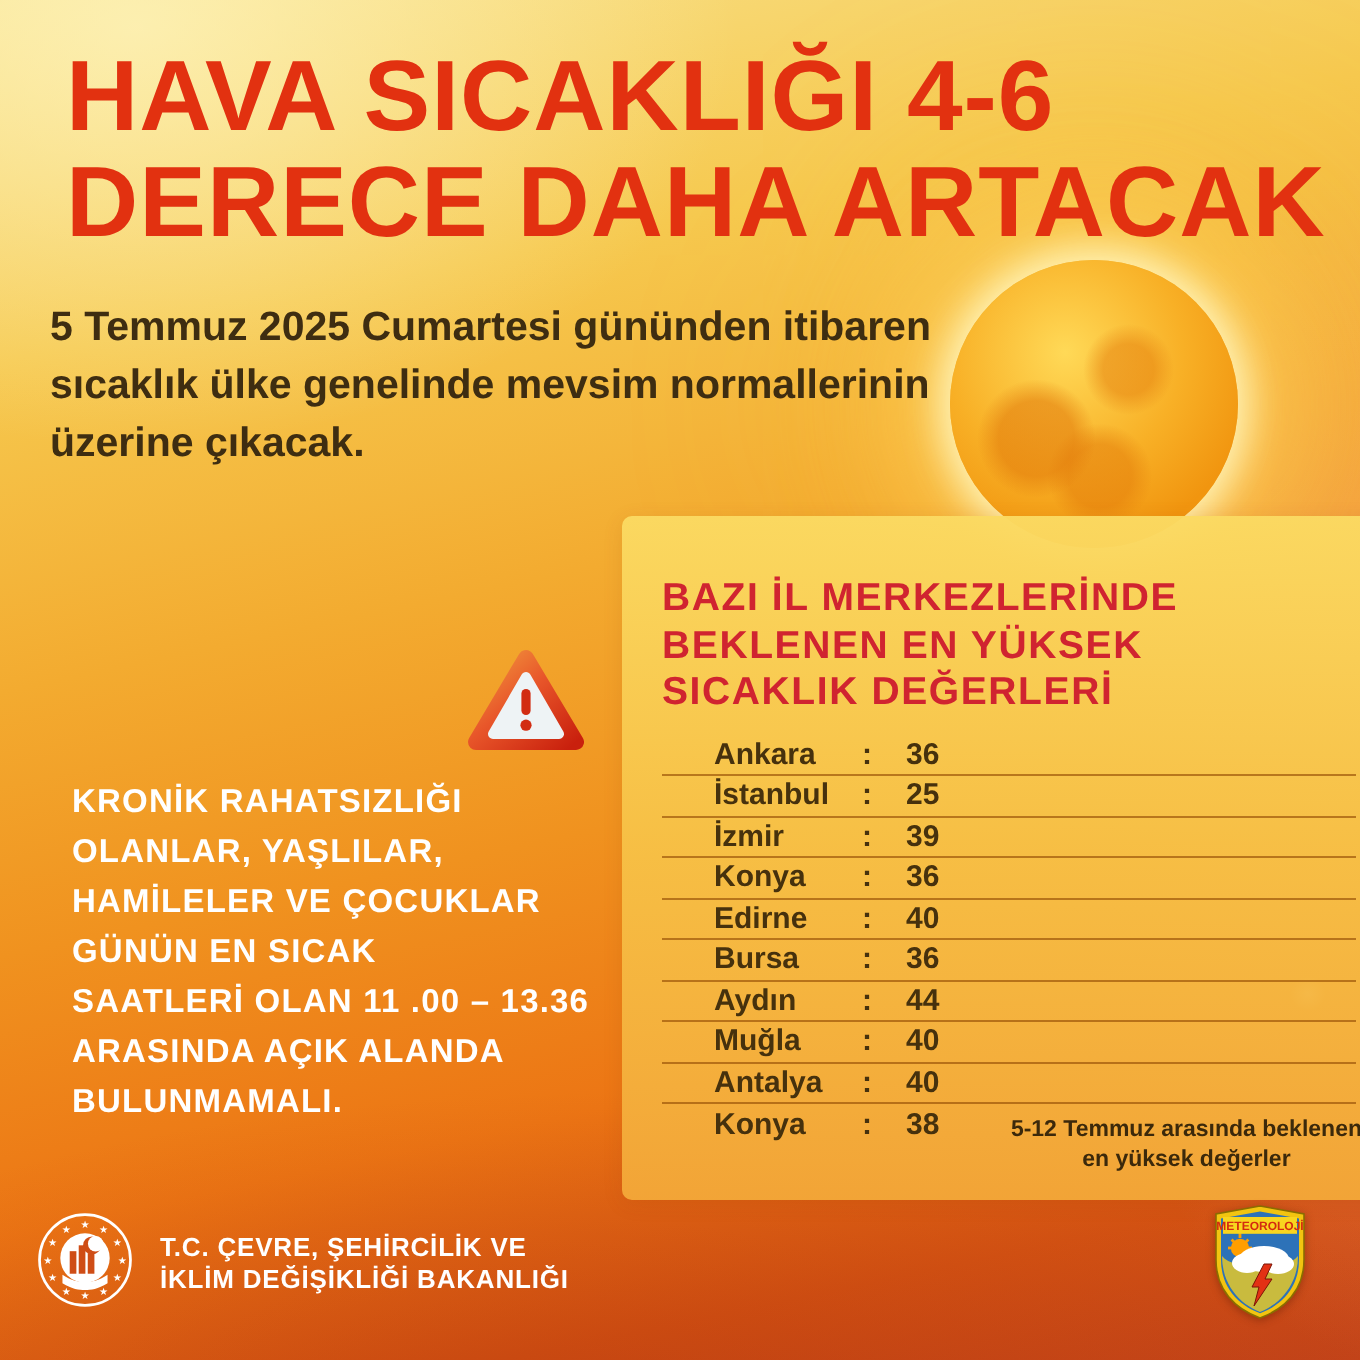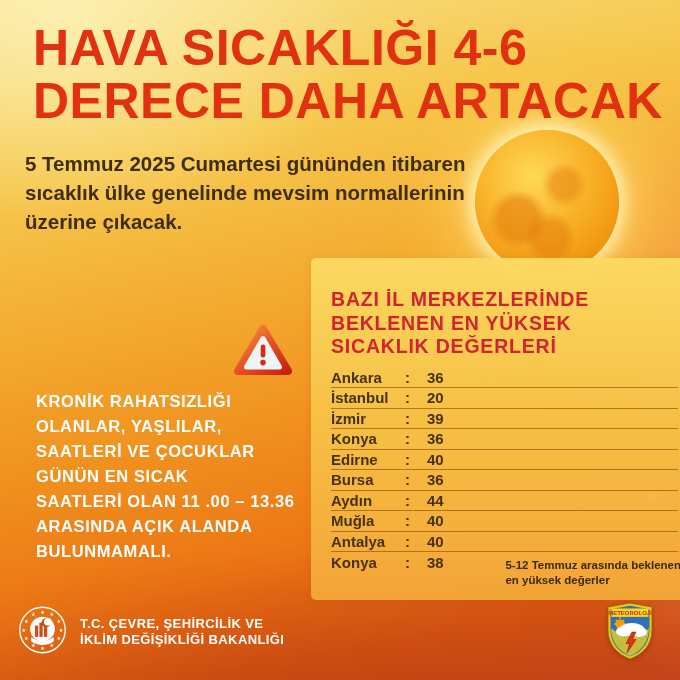--- a/index.html
+++ b/index.html
@@ -47,24 +47,24 @@
     background:linear-gradient(180deg, rgba(251,218,98,.96) 0%, rgba(247,193,70,.96) 48%, rgba(243,167,56,.96) 100%);
     padding:30px 18px 0 20px;
     box-shadow:0 2px 10px rgba(150,60,0,.12);
   }
   .panel-header{ color:#d02430; font-weight:800; font-size:19.5px; line-height:23.5px;
                  letter-spacing:.8px; margin-bottom:9px; }
   .panel-header span{ display:block; white-space:nowrap; }
   .trow{ display:flex; align-items:center; height:20.5px; border-bottom:1px solid rgba(153,82,8,.68);
          color:#46310d; font-weight:700; font-size:15px; }
   .trow:last-child{ border-bottom:none; }
-  .tcity{ width:74px; }
+  .tcity{ width:74px;margin-left:26px; }
   .tcolon{ width:22px; }
   .tval{ flex:1; }
-  .footnote{ position:absolute; right:15px; bottom:12px; text-align:left;
+  .footnote{ position:absolute; right:15px; bottom:12px; text-align:center;
              color:#3c290b; font-weight:700; font-size:11.5px; line-height:15px; }
   .footnote span{ display:block; white-space:nowrap; }
   
   .ministry-logo{ position:absolute; left:18px; top:605px; }
   .ministry-text{ position:absolute; left:80px; top:616px; color:#fff; font-weight:700;
                   font-size:13px; line-height:15.5px; letter-spacing:.4px; }
   .ministry-text span{ display:block; white-space:nowrap; }
   .met-logo{ position:absolute; left:605px; top:602px; filter:drop-shadow(0 1px 2px rgba(80,20,0,.4)); }
 </style>
 </head>
@@ -96,21 +96,21 @@
         </linearGradient>
       </defs>
       <path d="M29 5 L54 47 H4 Z" fill="url(#wt)" stroke="url(#wt)" stroke-width="8" stroke-linejoin="round"></path>
       <path d="M29 14.5 L45.5 43 H12.5 Z" fill="#eef3f5" stroke="#eef3f5" stroke-width="5" stroke-linejoin="round"></path>
       <rect x="26.7" y="20.5" width="4.6" height="13" rx="2.3" fill="#d22c12"></rect>
       <circle cx="29" cy="38.6" r="2.8" fill="#d22c12"></circle>
     </svg>
     <div class="warning-lines">
       <span>KRONİK RAHATSIZLIĞI</span>
       <span>OLANLAR, YAŞLILAR,</span>
-      <span>SAATLERİ VE ÇOCUKLAR</span>
+      <span>HAMİLELER VE ÇOCUKLAR</span>
       <span>GÜNÜN EN SICAK</span>
       <span>SAATLERİ OLAN 11 .00 – 13.36</span>
       <span>ARASINDA AÇIK ALANDA</span>
       <span>BULUNMAMALI.</span>
     </div>
   </div>
 
   <div class="panel">
     <div class="panel-header">
       <span>BAZI İL MERKEZLERİNDE</span>
@@ -120,21 +120,21 @@
 
     <div>
       <div class="trow">
         <span class="tcity">Ankara</span>
         <span class="tcolon">:</span>
         <span class="tval">36</span>
       </div>
       <div class="trow">
         <span class="tcity">İstanbul</span>
         <span class="tcolon">:</span>
-        <span class="tval">20</span>
+        <span class="tval">25</span>
       </div>
       <div class="trow">
         <span class="tcity">İzmir</span>
         <span class="tcolon">:</span>
         <span class="tval">39</span>
       </div>
       <div class="trow">
         <span class="tcity">Konya</span>
         <span class="tcolon">:</span>
         <span class="tval">36</span>

